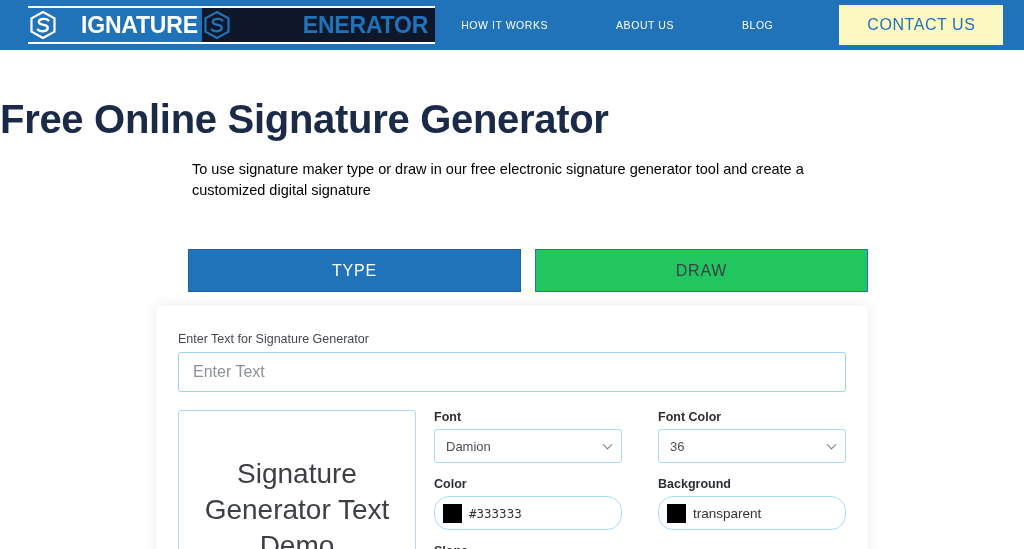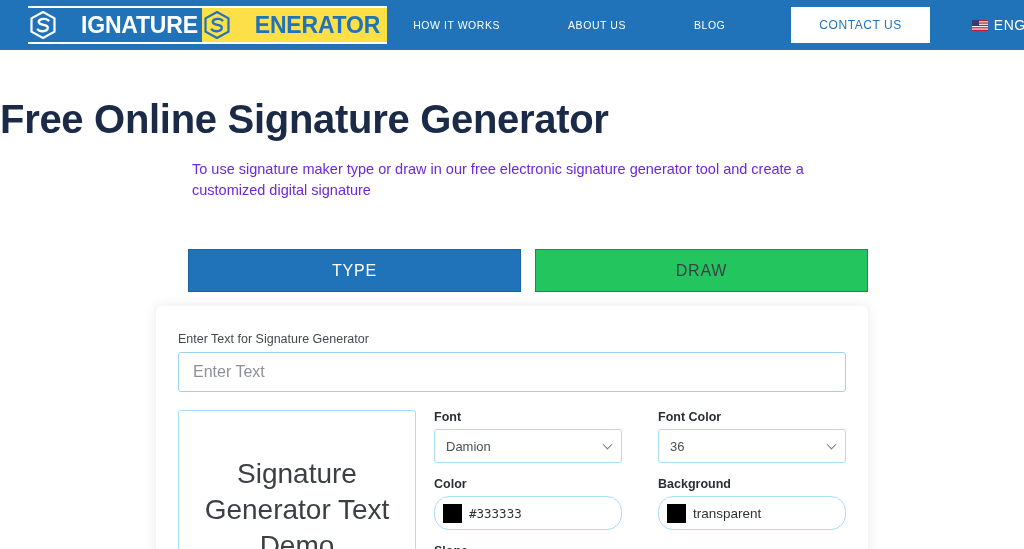--- a/index.html
+++ b/index.html
@@ -44,21 +44,22 @@
   .logo-left {
     display: flex;
     align-items: center;
     padding: 0 4px 0 2px;
     background: #2173b9;
   }
   .logo-right {
     display: flex;
     align-items: center;
     padding: 0 7px 0 2px;
-    background: #fde047;
+    background: #0f172a;
+    gap: 48px;
   }
 
   .logo-hexmark {
     width: 26px;
     height: 28px;
     flex: 0 0 auto;
     margin-right: 1px;
   }
 
   .logo-word {
@@ -84,23 +85,23 @@
     color: #ffffff;
     font-size: 10.5px;
     letter-spacing: 0.55px;
     text-decoration: none;
     padding: 0 26px;
     white-space: nowrap;
     cursor: pointer;
   }
 
   .contact-btn {
-    background: #ffffff;
+    background: #fef9c3;
     color: #2173b9;
-    font-size: 12px;
+    font-size: 16px;
     letter-spacing: 0.55px;
     padding: 11px 28px;
     margin: 0 12px 0 24px;
     border: none;
     cursor: pointer;
     font-family: inherit;
     white-space: nowrap;
   }
 
   .lang {
@@ -134,21 +135,21 @@
     color: #1b2a47;
     letter-spacing: -0.3px;
     line-height: 1.15;
   }
 
   .hero p {
     margin: 17px auto 17px;
     max-width: 640px;
     font-size: 14.5px;
     line-height: 1.45;
-    color: #6d28d9;
+    color: #000000;
   }
 
   
   .tabs {
     display: flex;
     width: 712px;
     margin: 48px auto 0;
     gap: 14px;
   }
 

